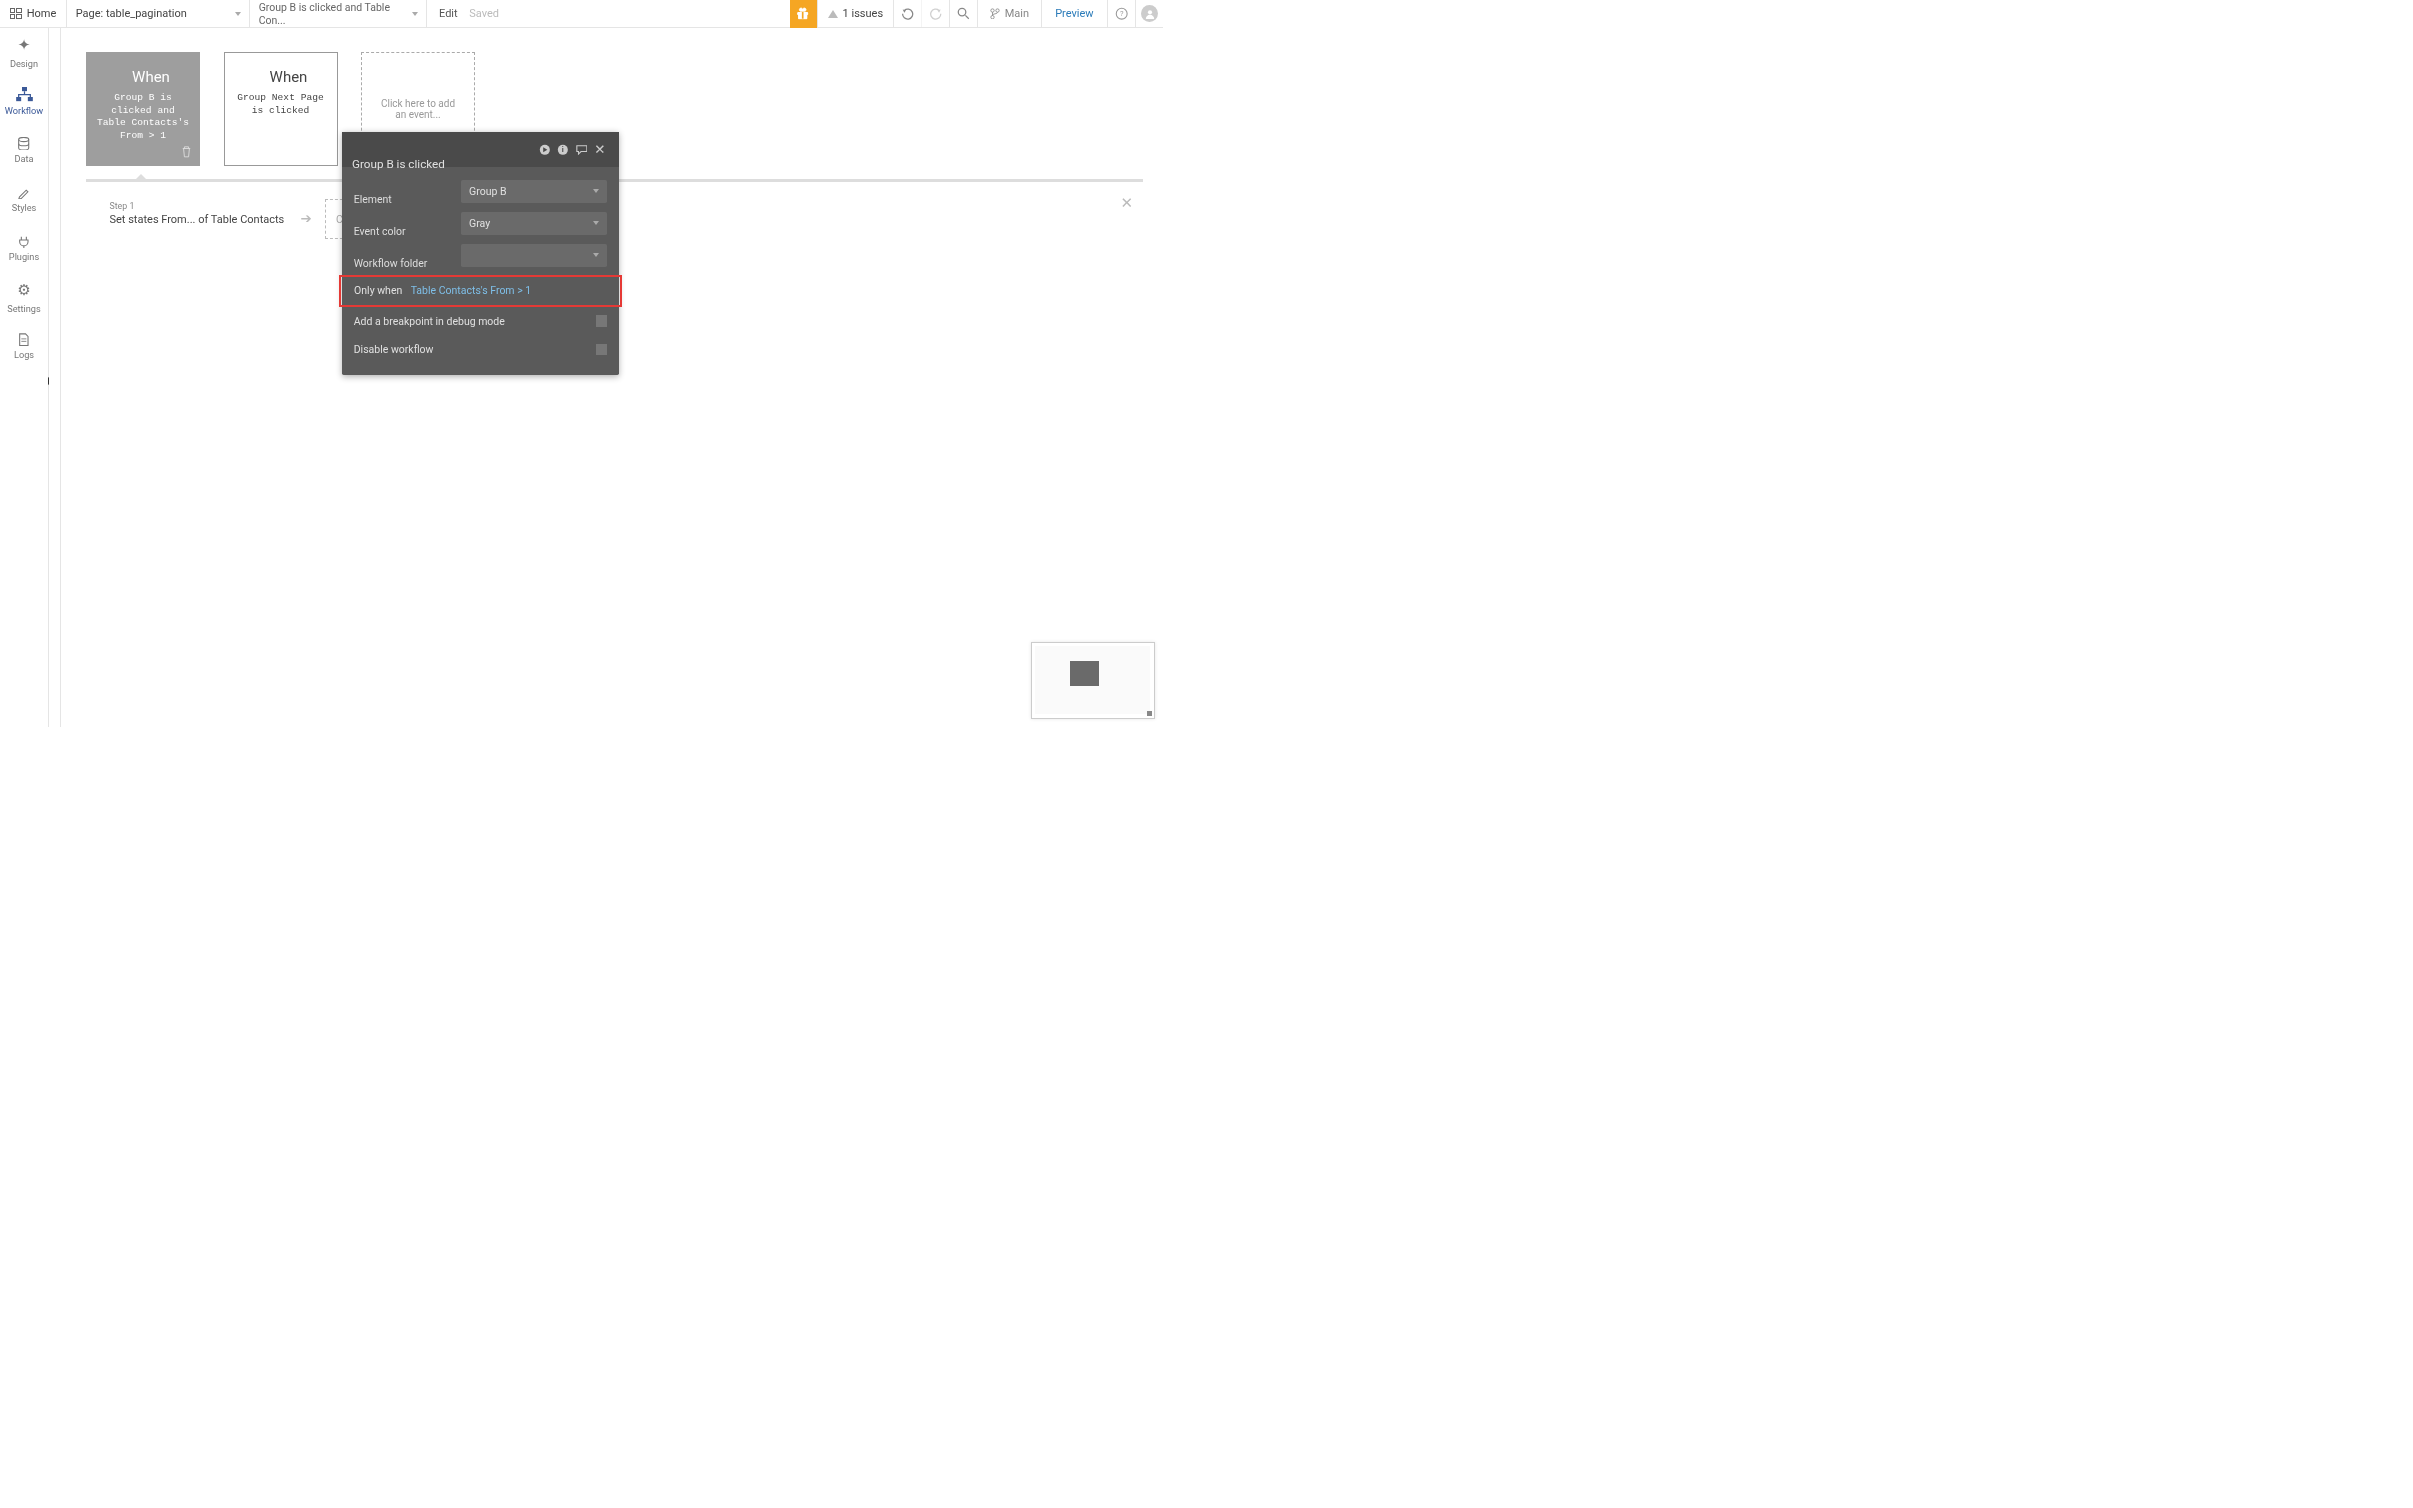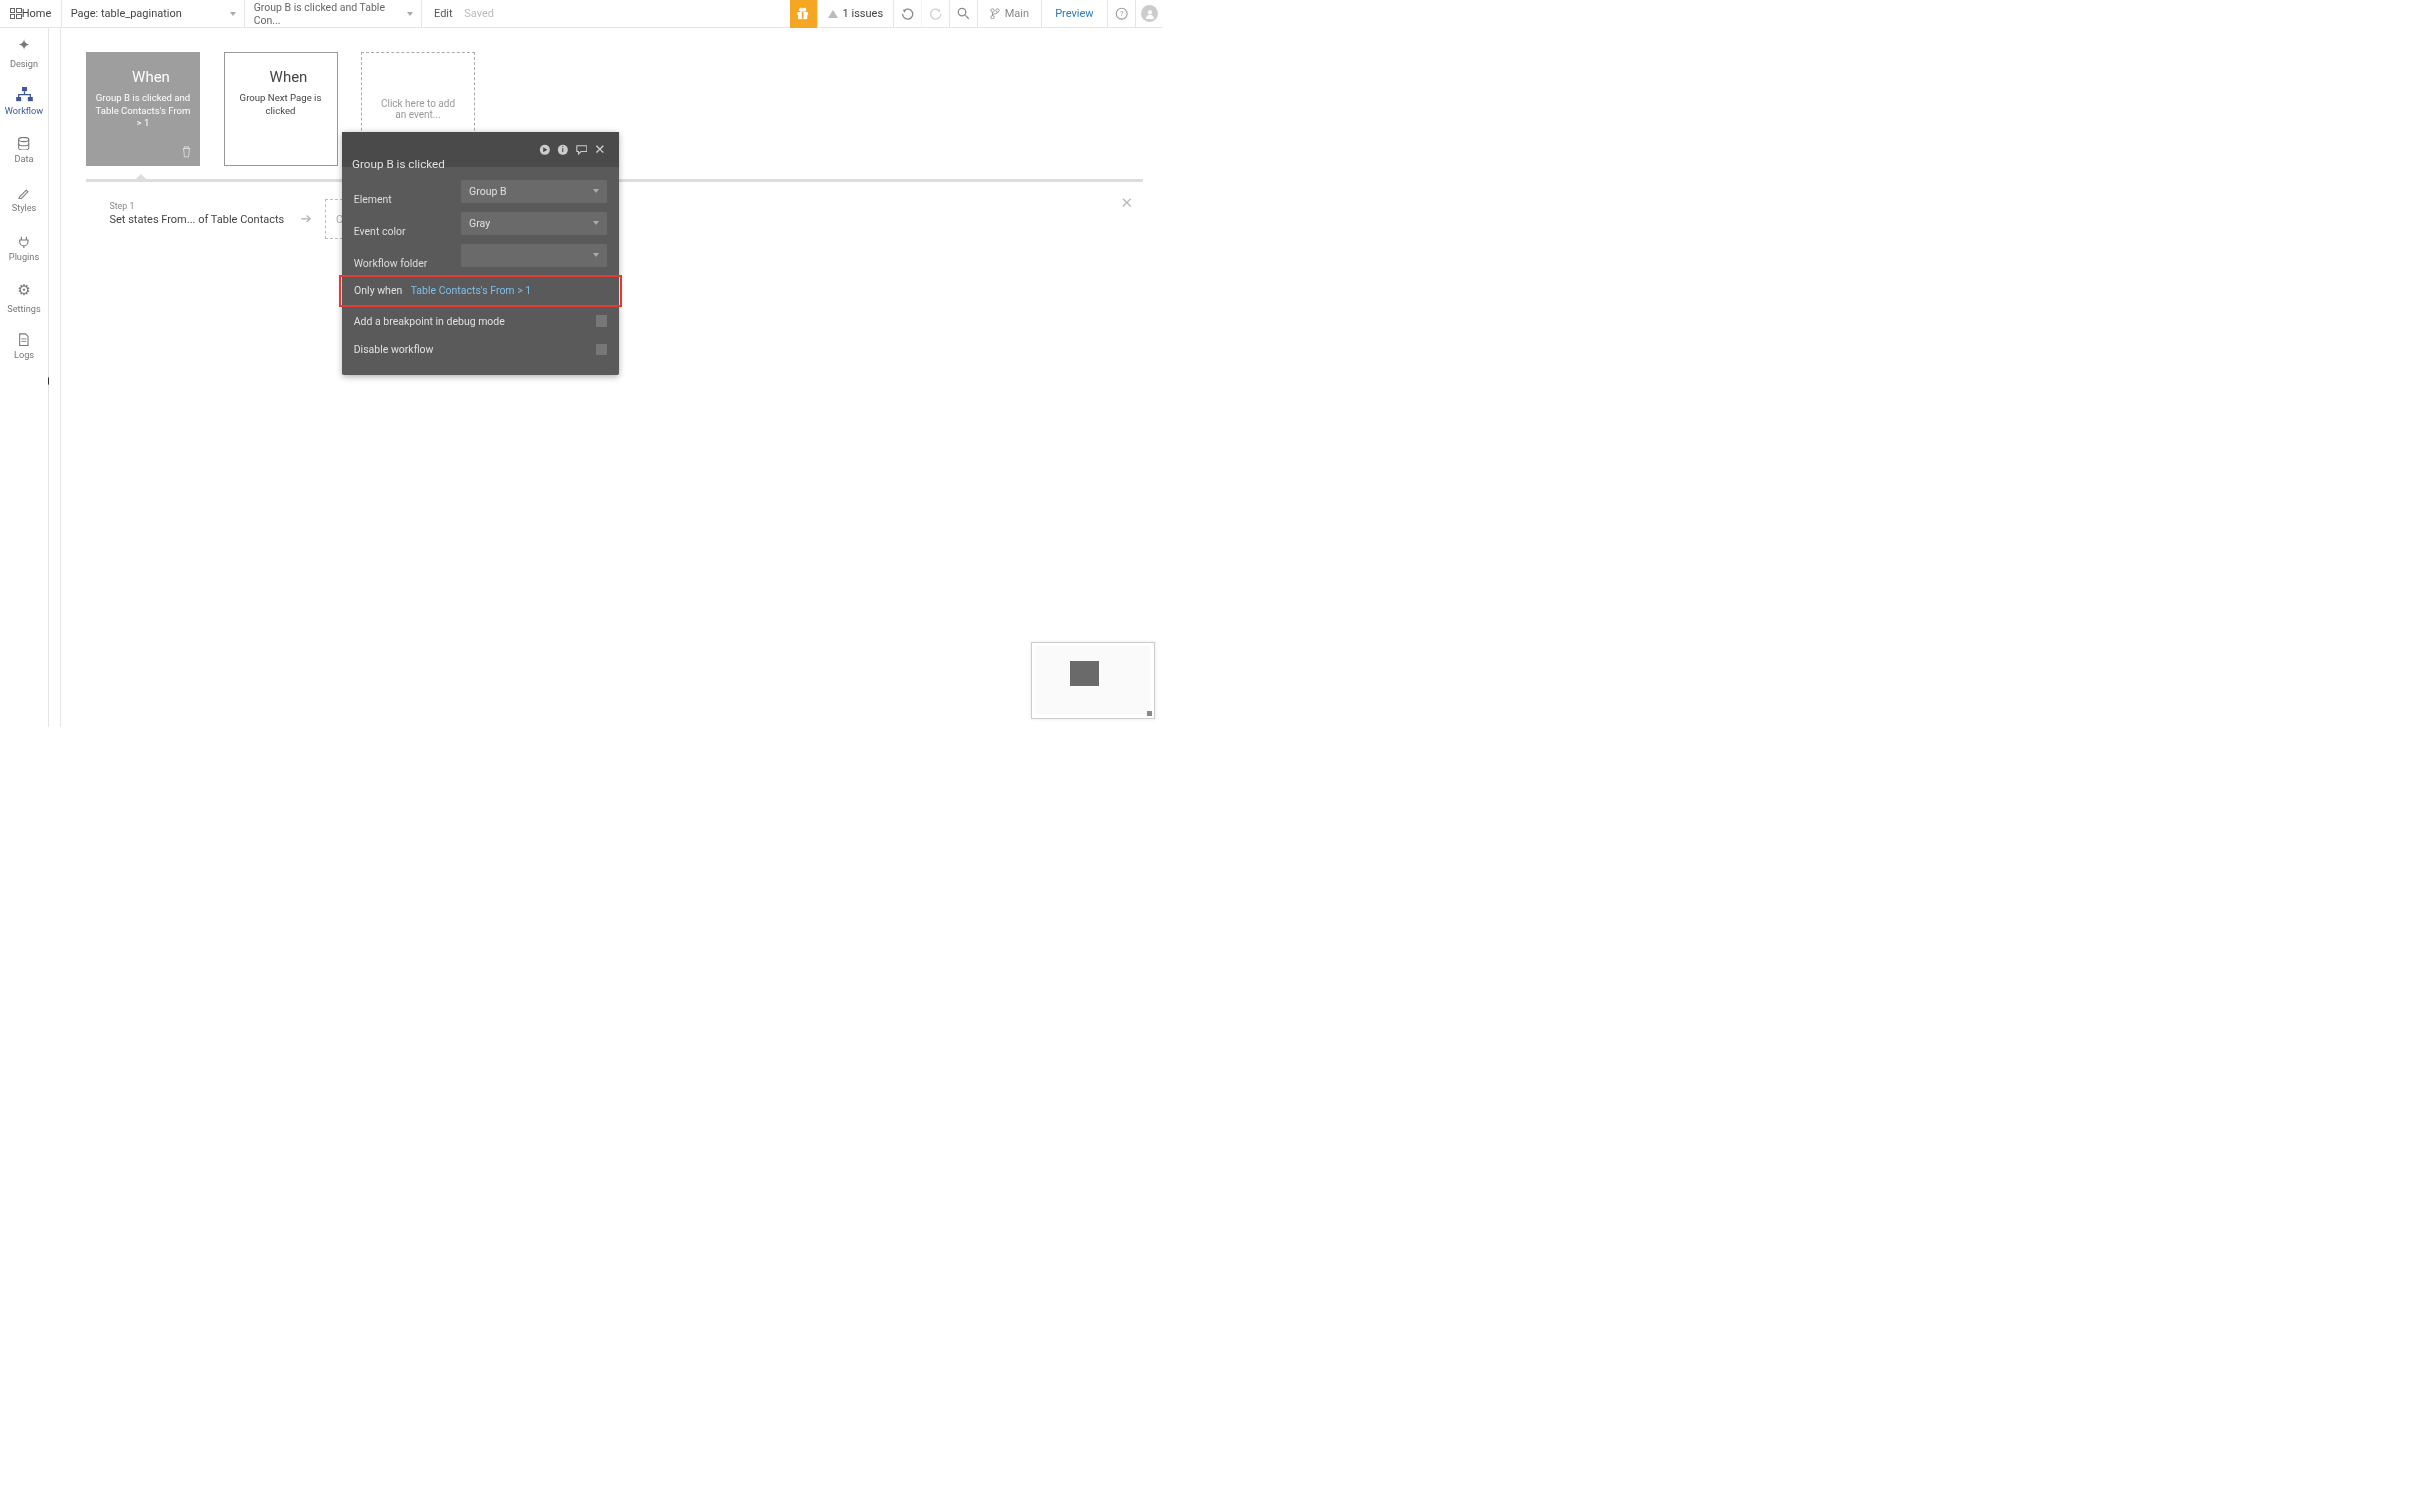--- a/index.html
+++ b/index.html
@@ -1,20 +1,20 @@
 <!DOCTYPE html>
 <html style="font-size:13.4px"><head>
 <meta charset="utf-8">
 <style>
 * { box-sizing: border-box; margin: 0; padding: 0; }
 body { font-family: -apple-system, BlinkMacSystemFont, "Segoe UI", Roboto, sans-serif; font-size: 11px; color: #444; background: #fff; overflow: hidden; width: 1163px; height: 727px; position: relative; }
 
 
 .topbar { height: 28px; border-bottom: 0.8px solid #e5e5e5; display: flex; align-items: center; }
-.home-btn { display: flex; align-items: center; padding: 0 10px; height: 100%; border-right: 0.8px solid #e5e5e5; cursor: pointer; }
+.home-btn { display: flex; align-items: center; gap: 5px; padding: 0 10px; height: 100%; border-right: 0.8px solid #e5e5e5; cursor: pointer; }
 .home-grid { width: 11.7px; height: 11.7px; display: grid; grid-template-columns: 1fr 1fr; gap: 0.8px; }
 .home-grid div { border: 0.8px solid #666; }
 .page-dd { display: flex; align-items: center; padding: 0 8.4px; height: 100%; border-right: 0.8px solid #e5e5e5; width: 183px; justify-content: space-between; cursor: pointer; }
 .wf-dd { display: flex; align-items: center; padding: 0 8.4px; height: 100%; border-right: 0.8px solid #e5e5e5; width: 177px; justify-content: space-between; cursor: pointer; font-size: 10.5px; color: #666; }
 .caret-dn { border-left: 3.4px solid transparent; border-right: 3.4px solid transparent; border-top: 4.2px solid #aaa; }
 .edit-link { padding: 0 11.7px; color: #555; cursor: pointer; }
 .saved { color: #bbb; }
 .spacer { flex: 1; }
 .gift-btn { background: #f5a623; width: 27px; height: 28px; display: flex; align-items: center; justify-content: center; cursor: pointer; }
 .issues-btn { display: flex; align-items: center; gap: 5px; padding: 0 10px; height: 100%; border-left: 0.8px solid #e5e5e5; cursor: pointer; }
@@ -33,21 +33,21 @@
 
 
 .canvas { position: absolute; left: 49px; top: 28px; right: 0; bottom: 0; background: #fff; overflow: hidden; }
 .canvas-left-line { position: absolute; left: 11px; top: 0; bottom: 0; width: 0.8px; background: #e5e5e5; }
 
 
 .events-row { position: absolute; top: 23.5px; left: 37px; display: flex; gap: 23.5px; }
 .event-card { width: 114px; height: 114px; border: 1.7px solid #999; display: flex; flex-direction: column; align-items: center; padding: 15px 8.4px; font-size: 11px; text-align: center; position: relative; }
 .event-card.selected { background: #9e9e9e; color: #fff; border-color: #9e9e9e; }
 .event-card .when { font-size: 15px; font-weight: 400; margin-bottom: 6.7px; margin-left: 16px; }
-.event-card .desc { font-size: 9.6px; line-height: 1.3; }
+.event-card .desc { font-size: 9.6px; line-height: 1.3; font-family: Liberation Mono, monospace; }
 .event-card .trash { position: absolute; bottom: 6.7px; right: 6.7px; opacity: 0.7; }
 .add-event { width: 114px; height: 114px; border: 0.8px dashed #aaa; display: flex; align-items: center; justify-content: center; text-align: center; color: #999; font-size: 10px; padding: 0 15px; cursor: pointer; }
 .card-pointer { position: absolute; top: 146px; left: 86px; width: 0; height: 0; border-left: 6.7px solid transparent; border-right: 6.7px solid transparent; border-bottom: 6.7px solid #ddd; }
 
 
 .steps-row { position: absolute; top: 151px; left: 37px; right: 20px; height: 77px; border-top: 3.4px solid #ddd; background: #fff; display: flex; align-items: center; }
 .step-card { margin-left: 23.5px; height: 50px; padding: 6.7px 34px 6.7px 0; position: relative; }
 .step-label { font-size: 8.8px; color: #888; }
 .step-desc { font-size: 11px; color: #444; margin-top: 2.5px; }
 .step-arrow { position: absolute; right: 6.7px; top: 17px; color: #bbb; font-size: 13.4px; }

